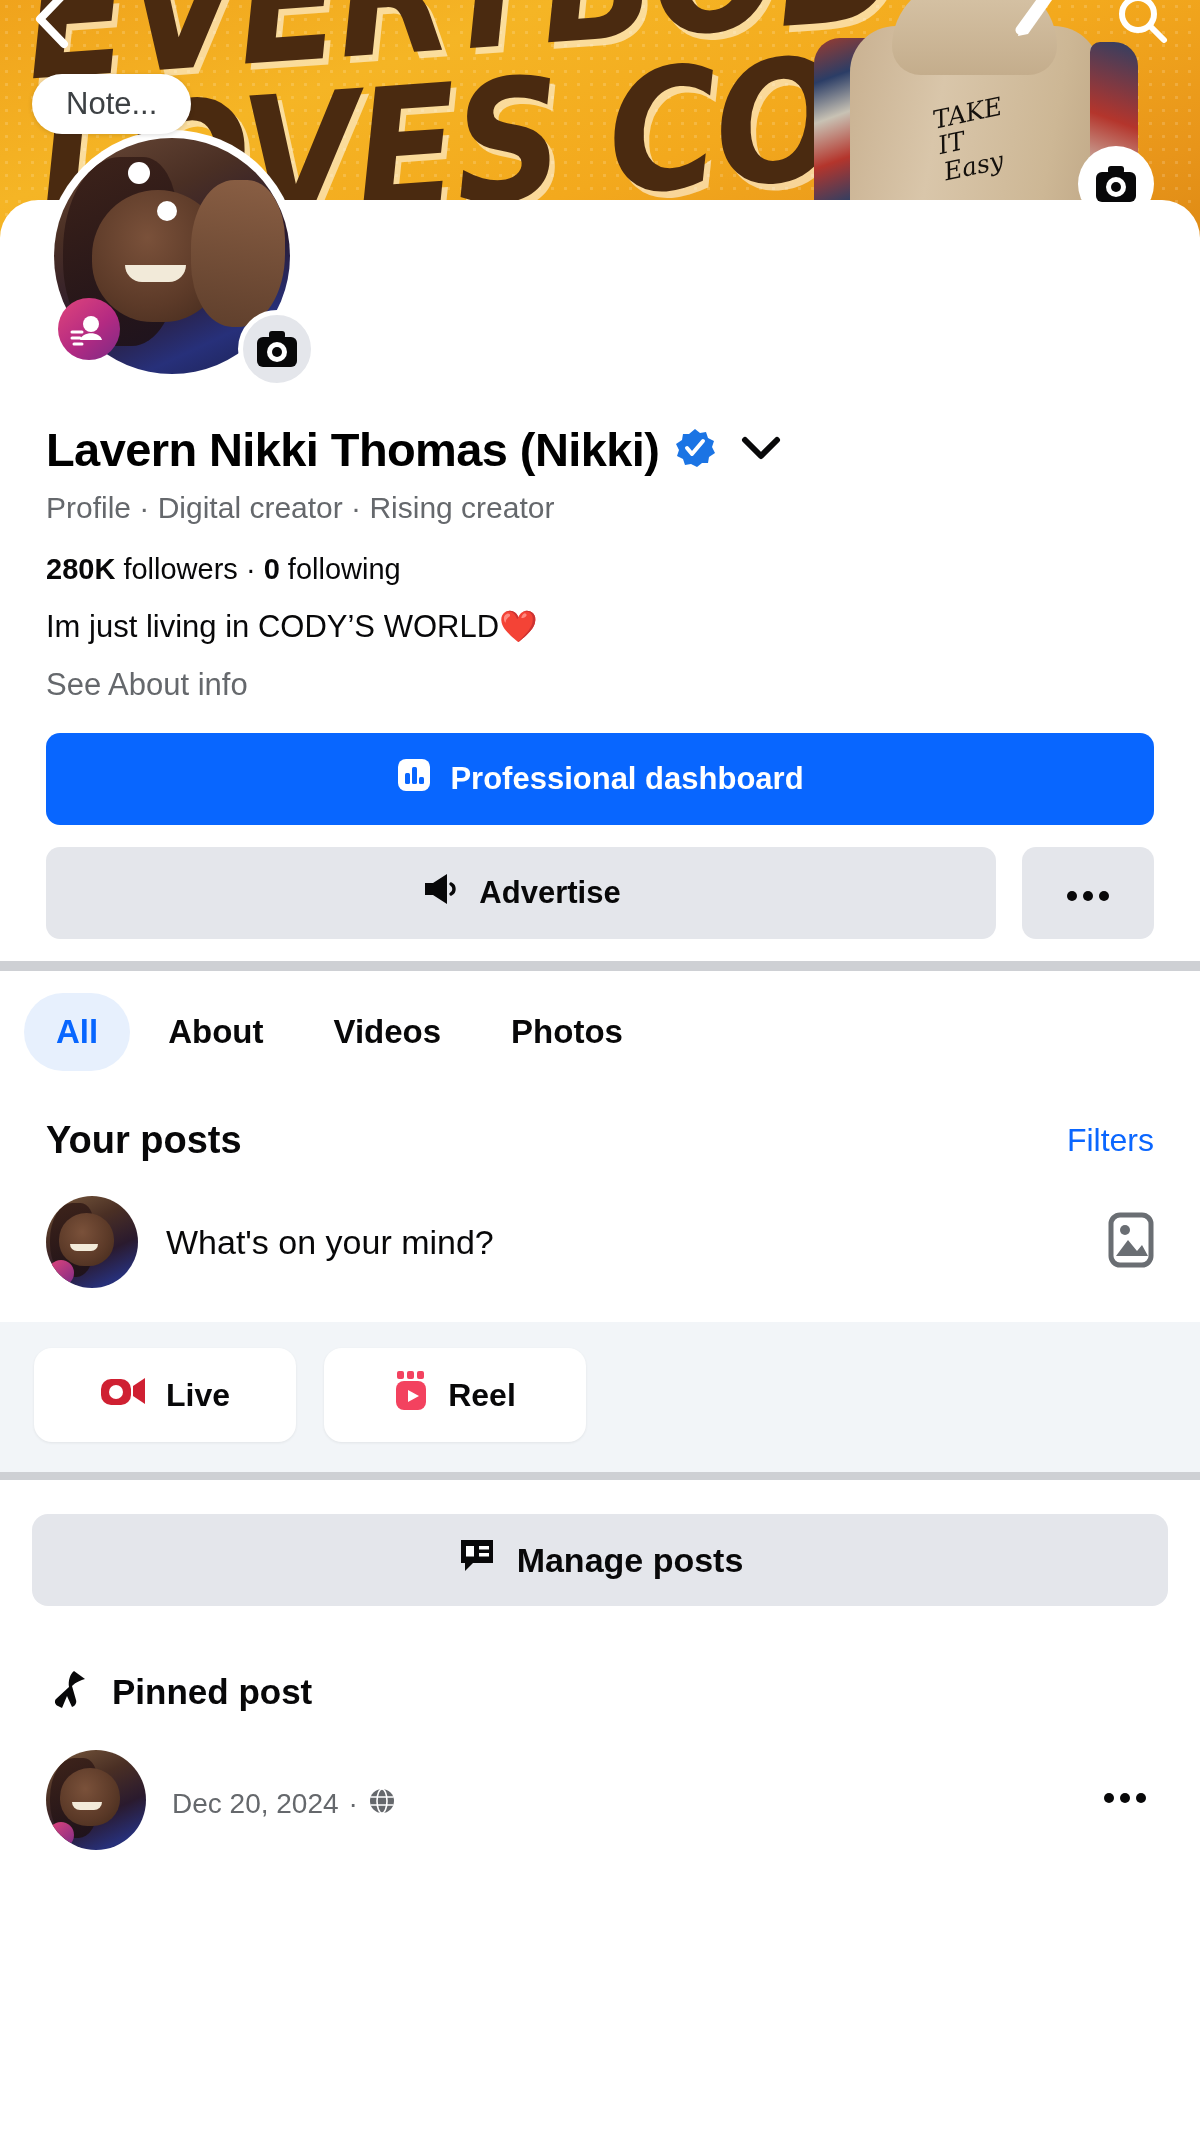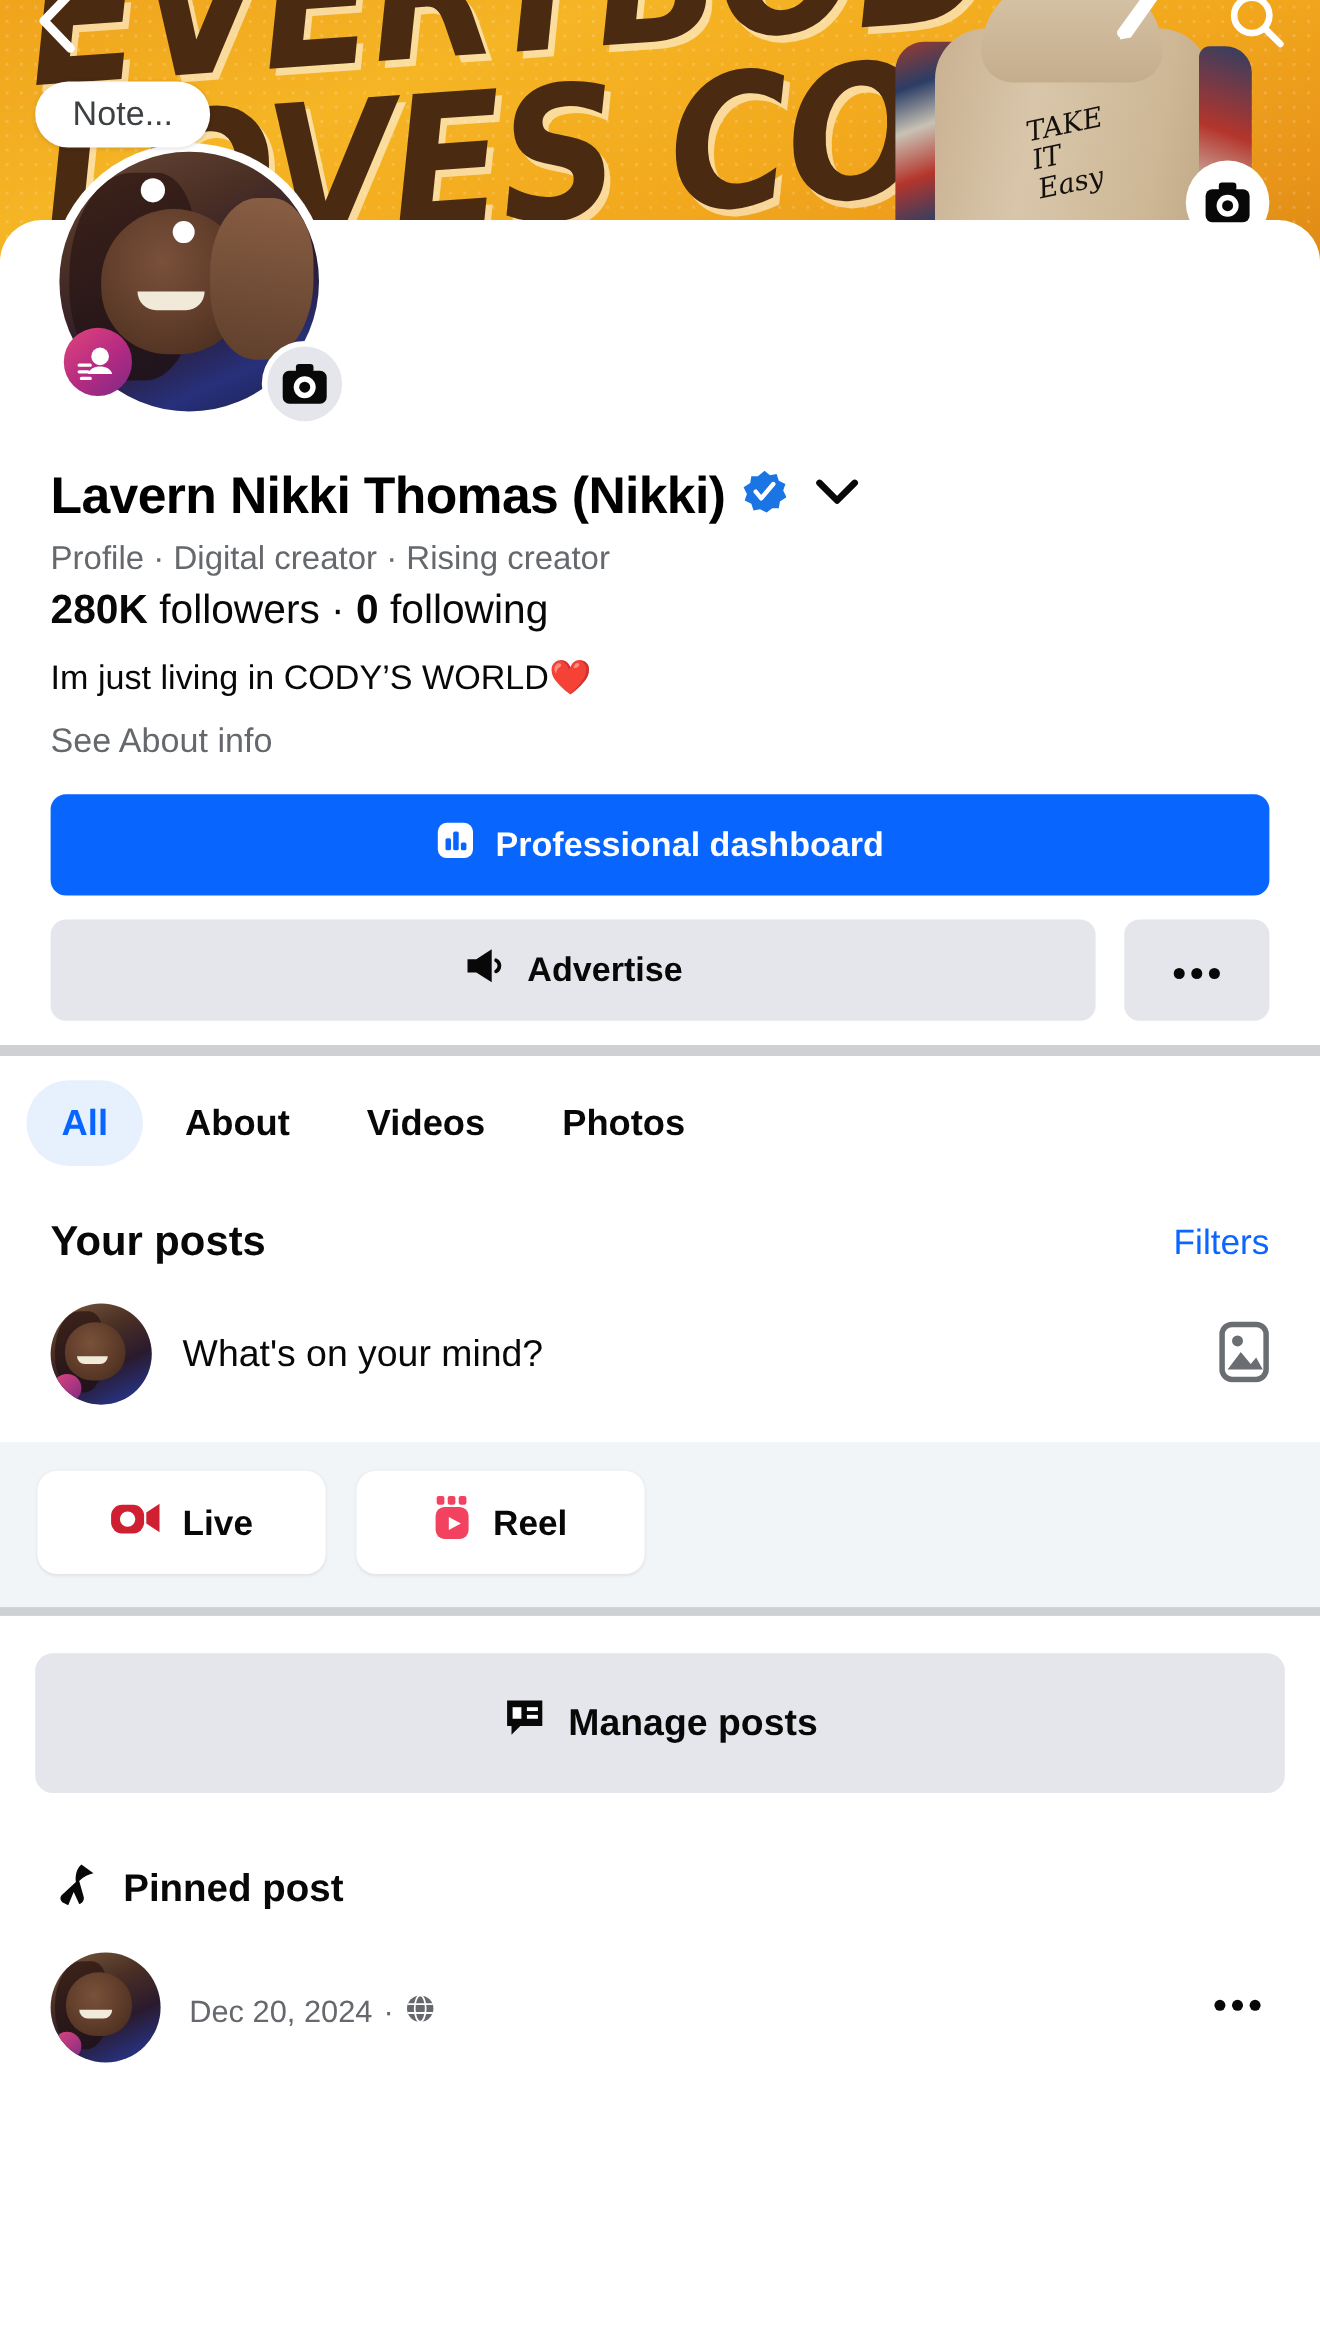--- a/index.html
+++ b/index.html
@@ -213,22 +213,22 @@
   }
   .verified-lg { flex: 0 0 auto; }
   .chev-down { flex: 0 0 auto; margin-left: 8px; }
 
   .subtitle {
     margin-top: 14px;
     font-size: 30px;
     color: #65686c;
   }
   .followers {
-    margin-top: 8px;
-    font-size: 37px;
+    margin-top: 28px;
+    font-size: 29px;
     color: #080809;
   }
   .followers b { font-weight: bold; }
   .bio {
     margin-top: 22px;
     font-size: 31px;
     color: #080809;
   }
   .see-about {
     margin-top: 22px;
@@ -338,21 +338,21 @@
     cursor: pointer;
   }
 
   .thin-divider { height: 8px; background: #ced0d4; }
 
   
   .manage-wrap { padding: 34px 32px 0 32px; }
   .manage-btn {
     background: #e4e6eb;
     border-radius: 16px;
-    height: 127px;
+    height: 92px;
     display: flex;
     align-items: center;
     justify-content: center;
     gap: 20px;
     font-size: 34px;
     font-weight: bold;
     color: #080809;
     cursor: pointer;
   }
 

